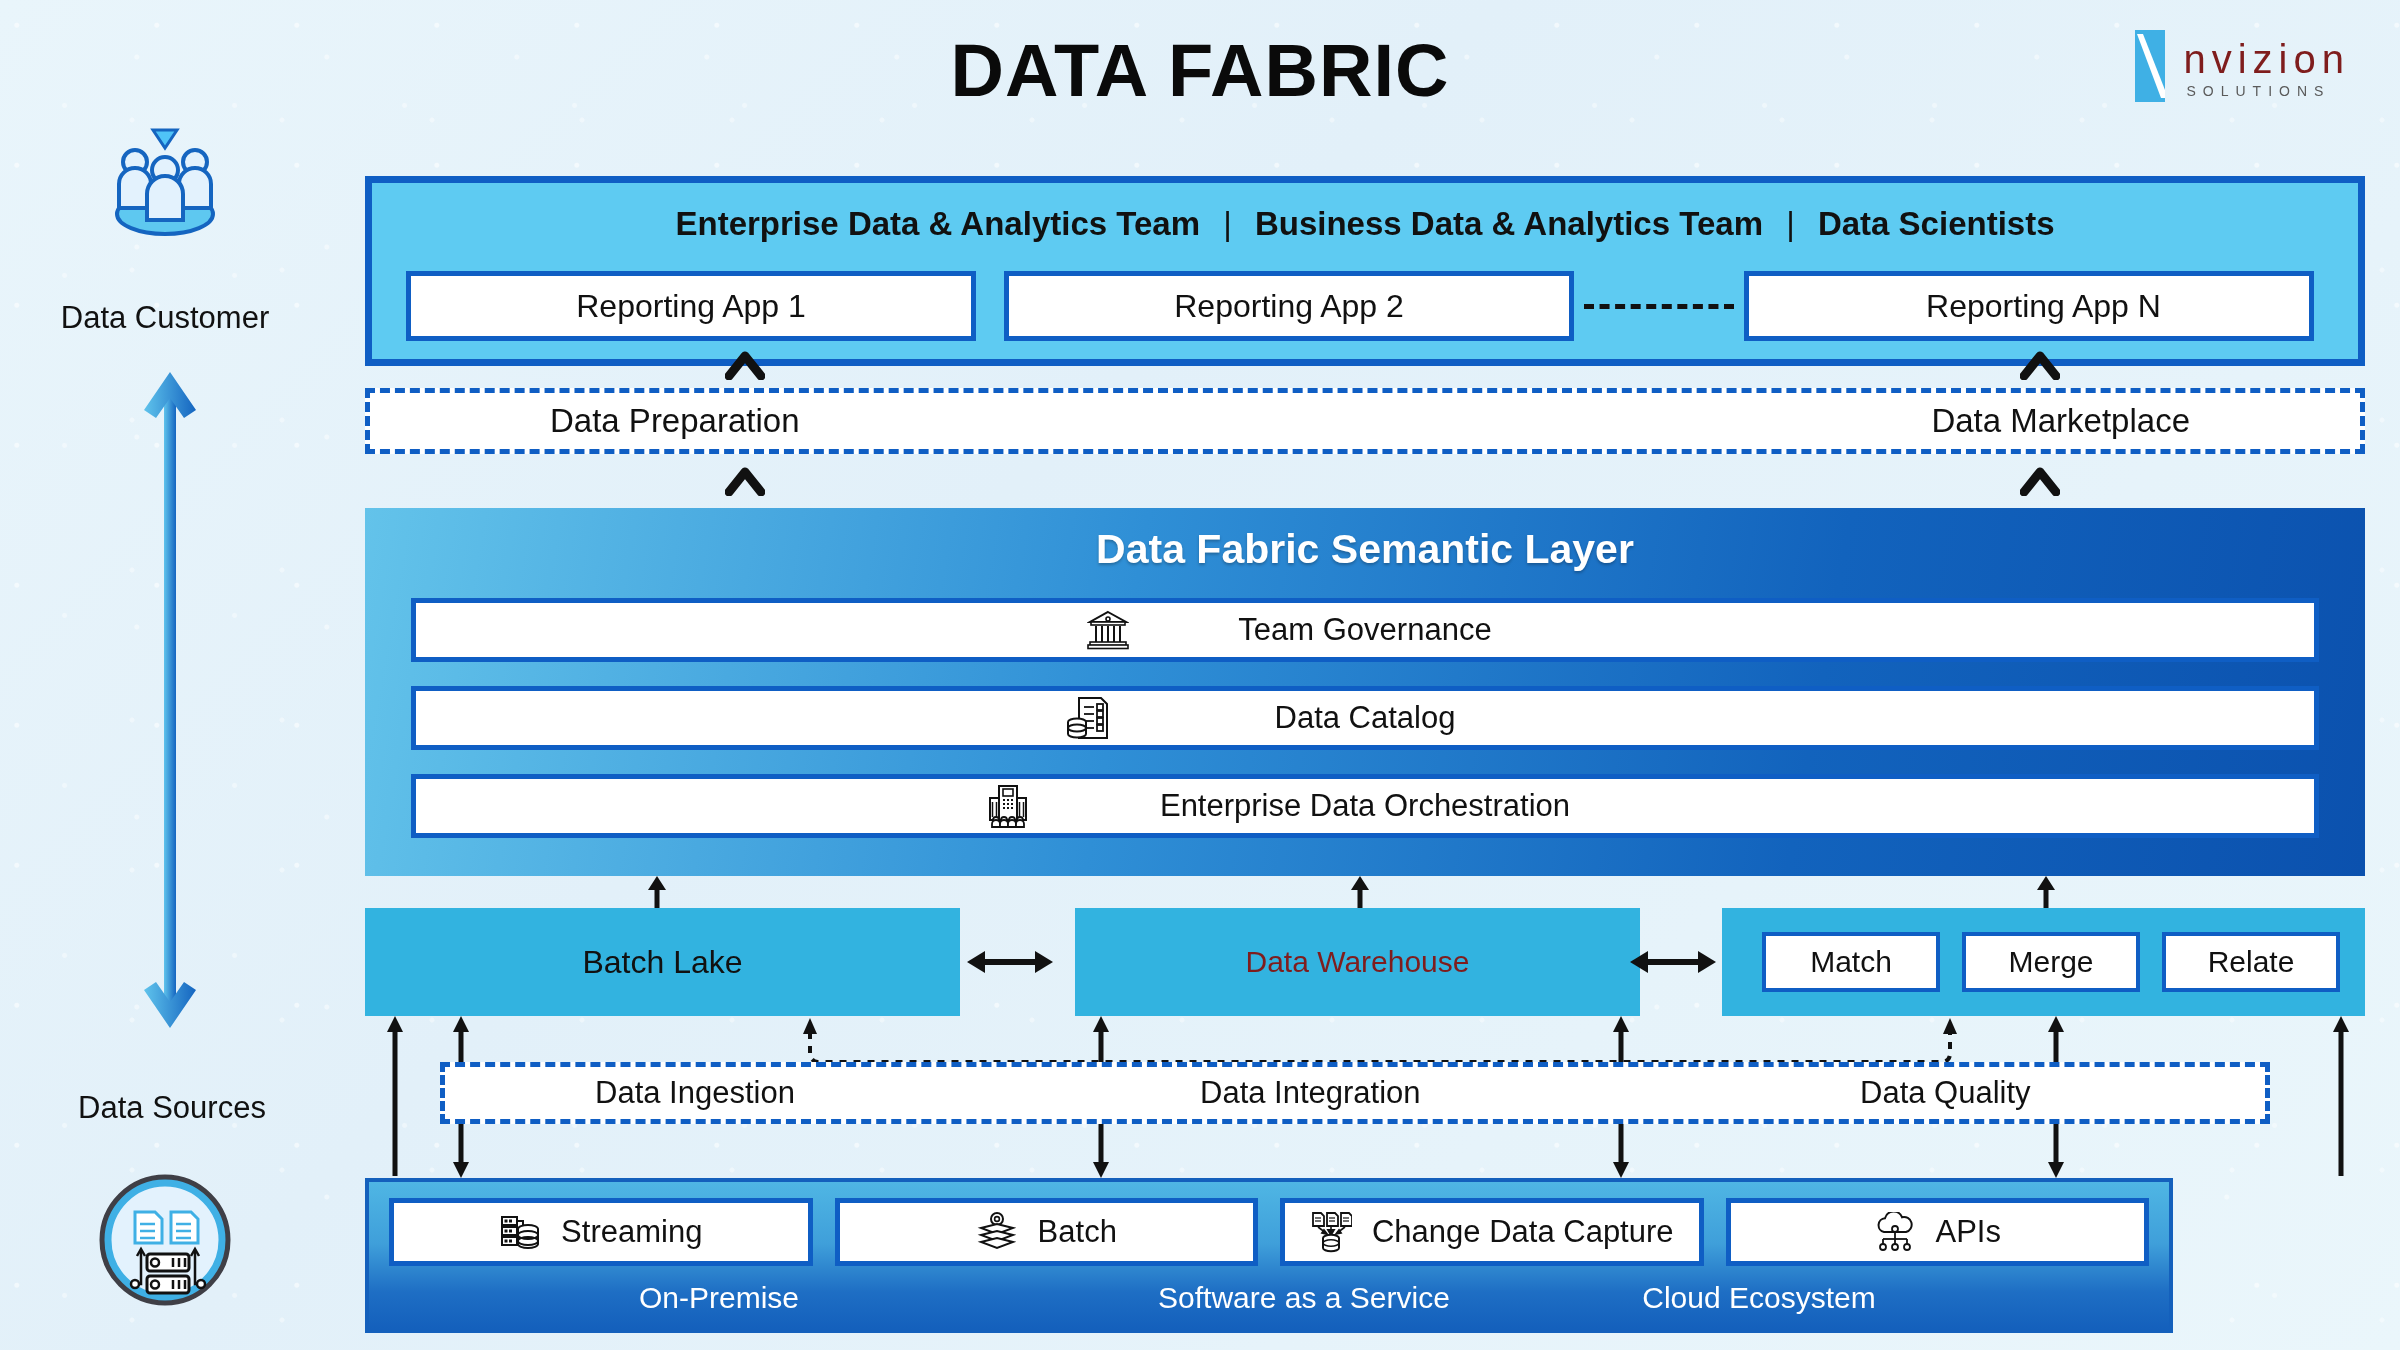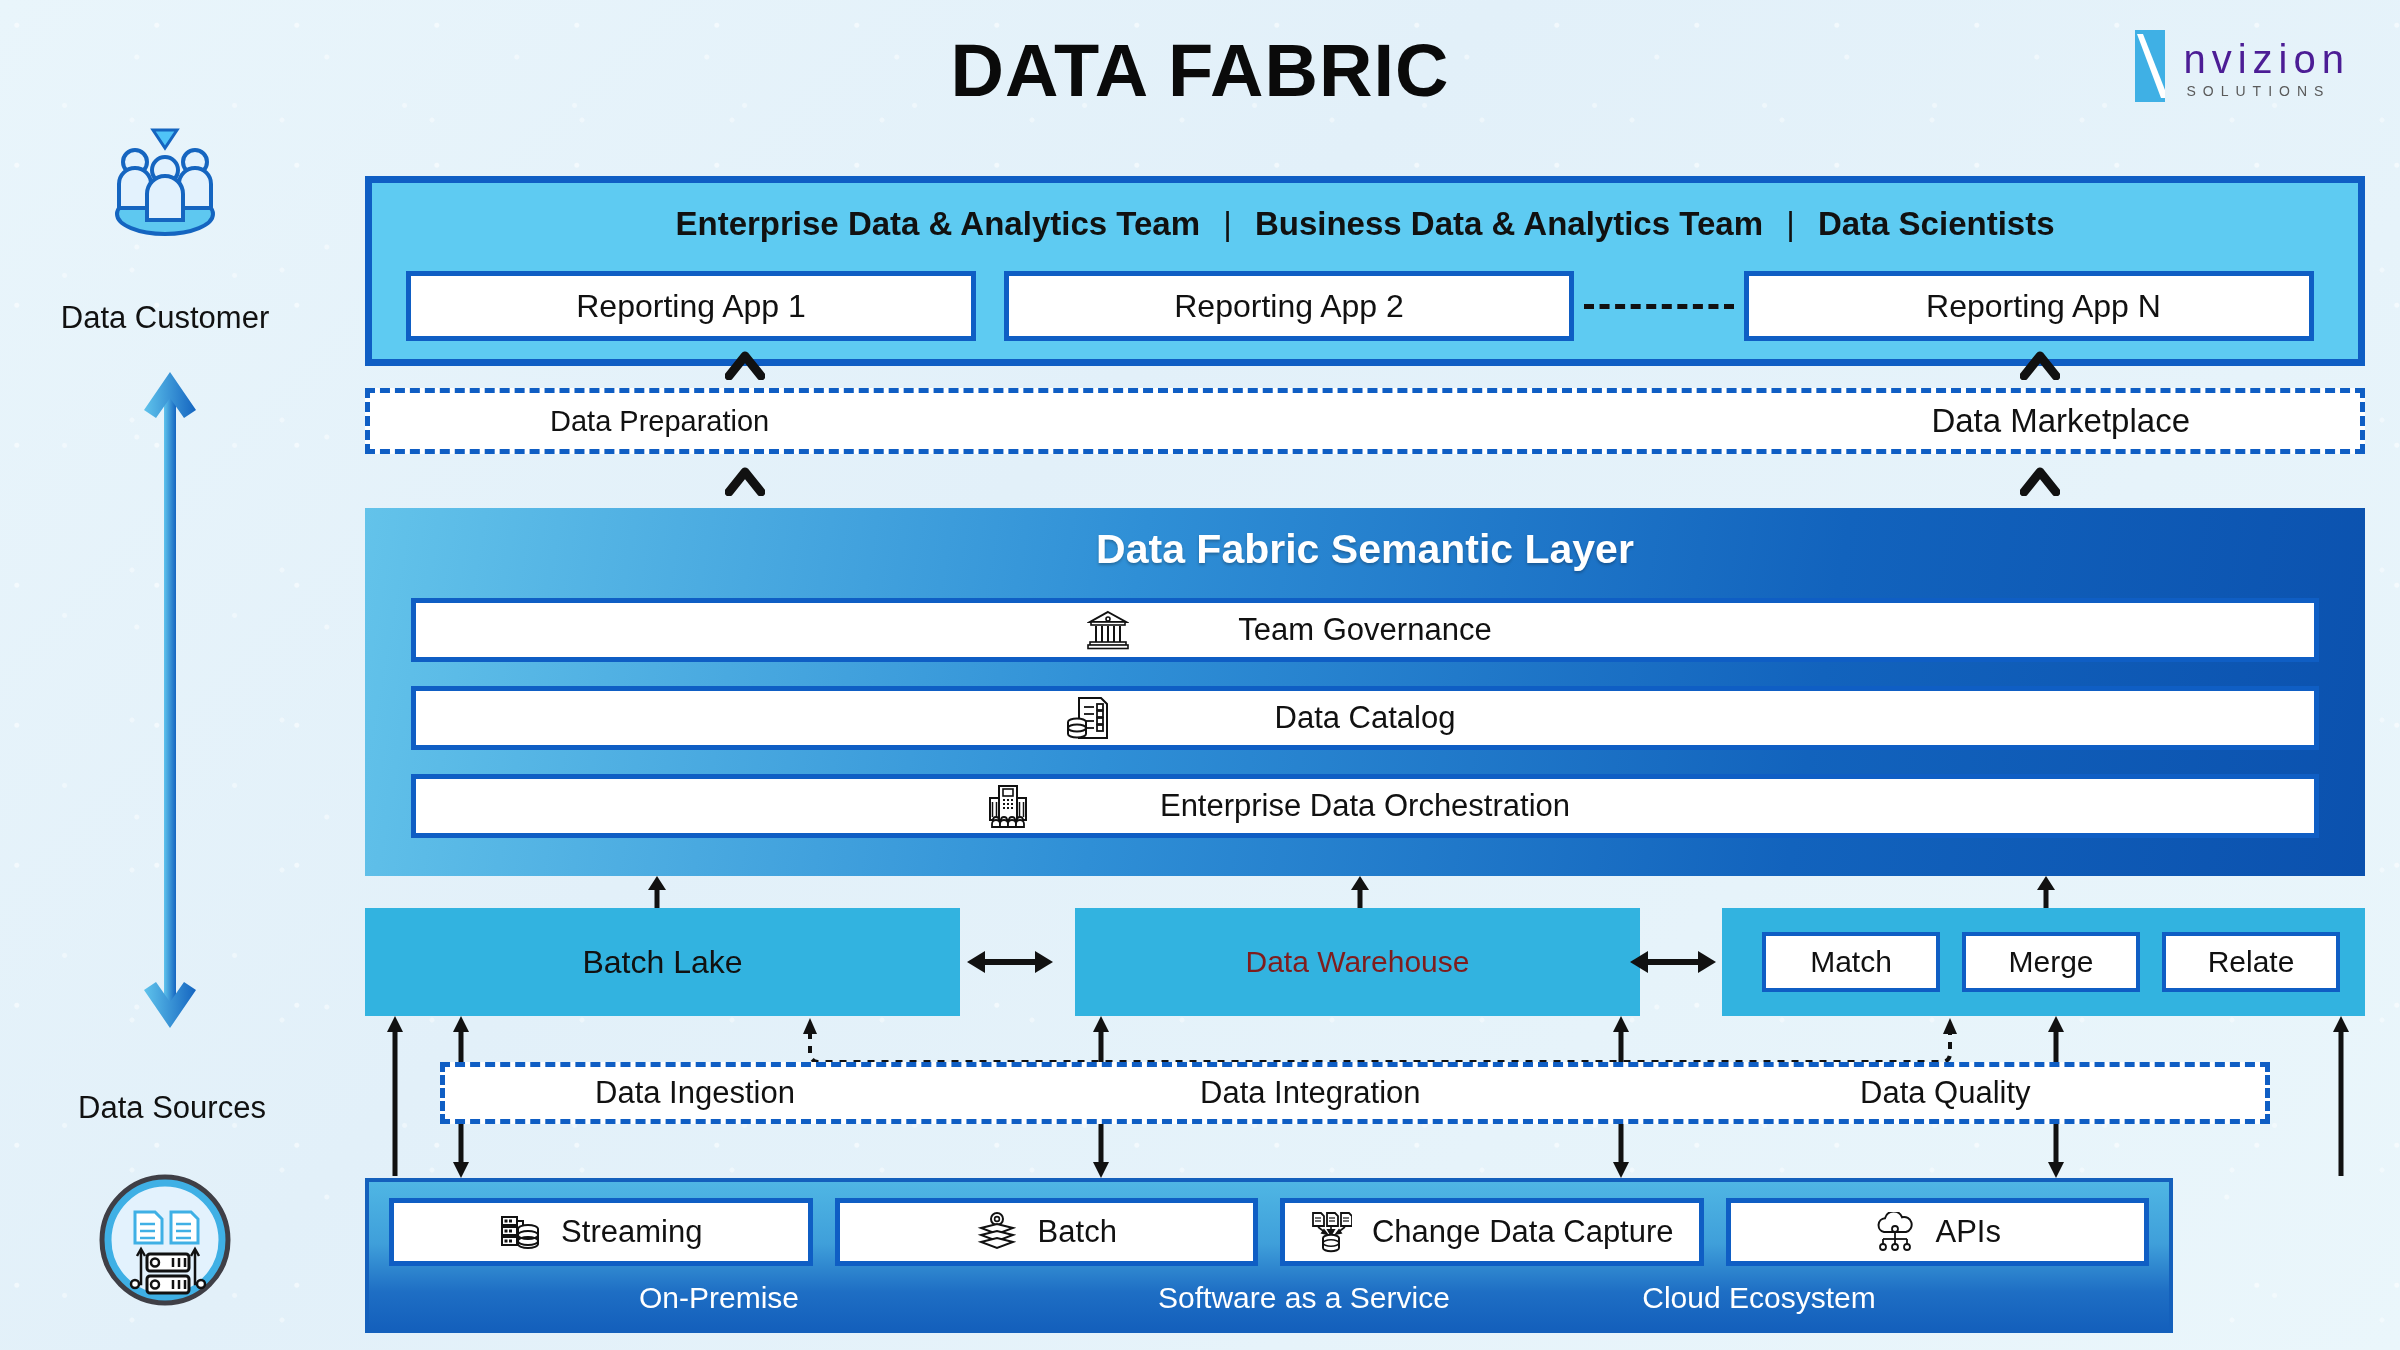--- a/index.html
+++ b/index.html
@@ -27,21 +27,21 @@
     font-size:74px; font-weight:bold; letter-spacing:1px;
     color:#0a0a0a;
   }
   #logo {
     position:absolute; right:50px; top:28px;
     display:flex; align-items:flex-start; gap:10px;
   }
   #logo .logo-n { width:42px; height:76px; display:block; }
   #logo .logo-text { display:flex; flex-direction:column; justify-content:center; padding-top:12px;}
   #logo .logo-word {
-    font-size:40px; letter-spacing:6px; color:#4c1d95; line-height:0.95;
+    font-size:40px; letter-spacing:6px; color:#7f1d1d; line-height:0.95;
   }
   #logo .logo-sub {
     font-size:14px; letter-spacing:7px; color:#5a5a5a; margin-top:5px; padding-left:3px;
   }
 
   
   #rail-customer-icon { position:absolute; left:105px; top:128px; width:120px; height:110px; }
   #rail-customer-label {
     position:absolute; left:0; top:300px; width:330px; text-align:center;
     font-size:31px; color:#111;
@@ -88,21 +88,21 @@
   
   .chev { position:absolute; width:40px; height:30px; }
   .chev svg { display:block; }
 
   
   #prep-band {
     left:365px; top:388px; width:2000px; height:66px;
     background:#fff; border:5px dashed #0f5ec4;
     display:flex; align-items:center;
   }
-  #prep-label { position:absolute; left:180px; font-size:29px; color:#111; }
+  #prep-label { position:absolute; left:180px; font-size:33px; color:#111; }
   #market-label { position:absolute; right:170px; font-size:33px; color:#111; }
 
   
   #semantic {
     left:365px; top:508px; width:2000px; height:368px;
     background:linear-gradient(100deg,#63c3ea 0%, #2f8fd6 38%, #1263bd 72%, #0b51ae 100%);
   }
   #semantic-title {
     position:absolute; left:0; right:0; top:18px; text-align:center;
     font-size:41px; font-weight:bold; color:#fff;

